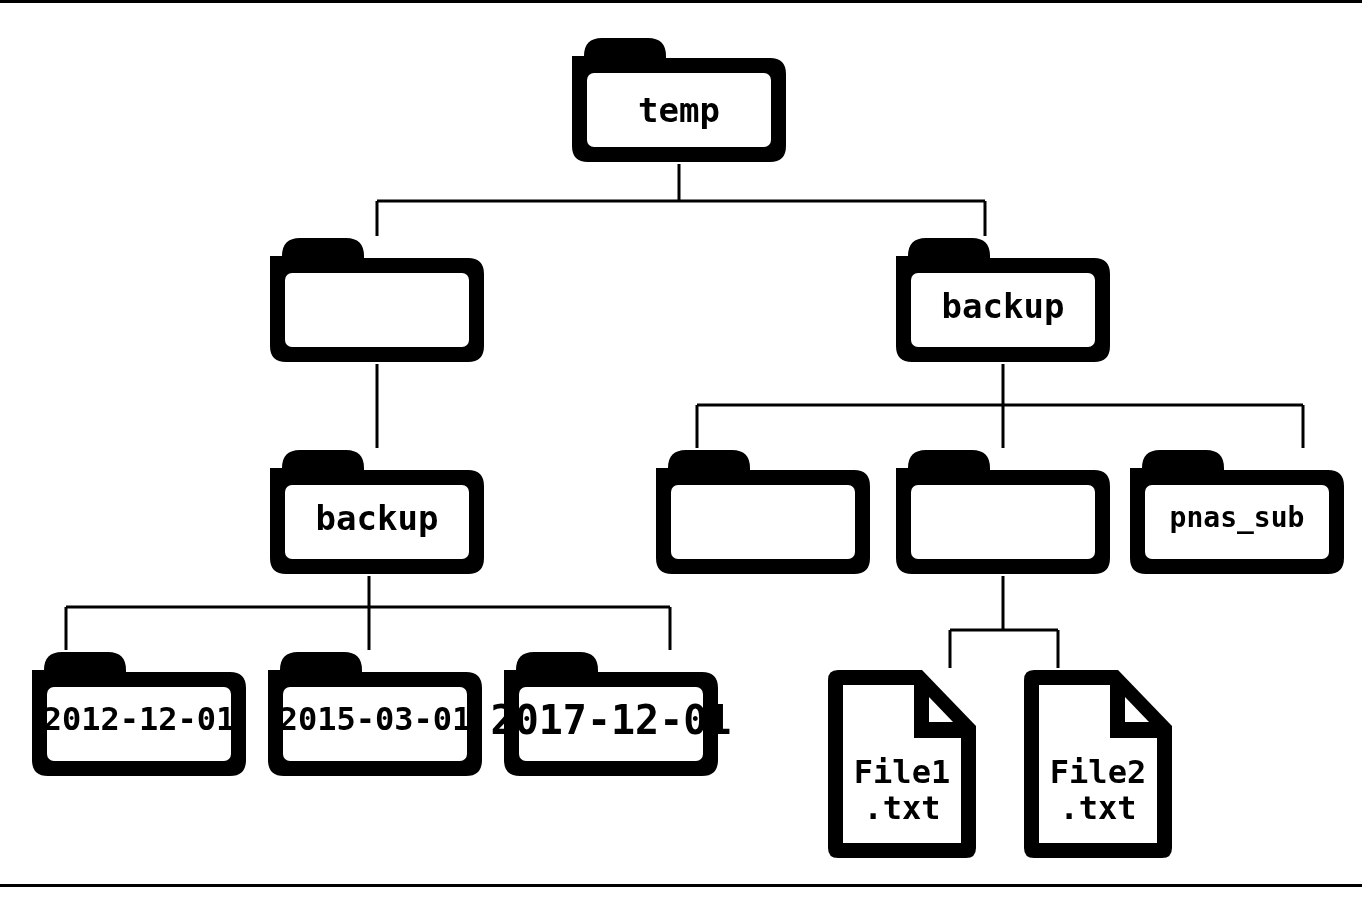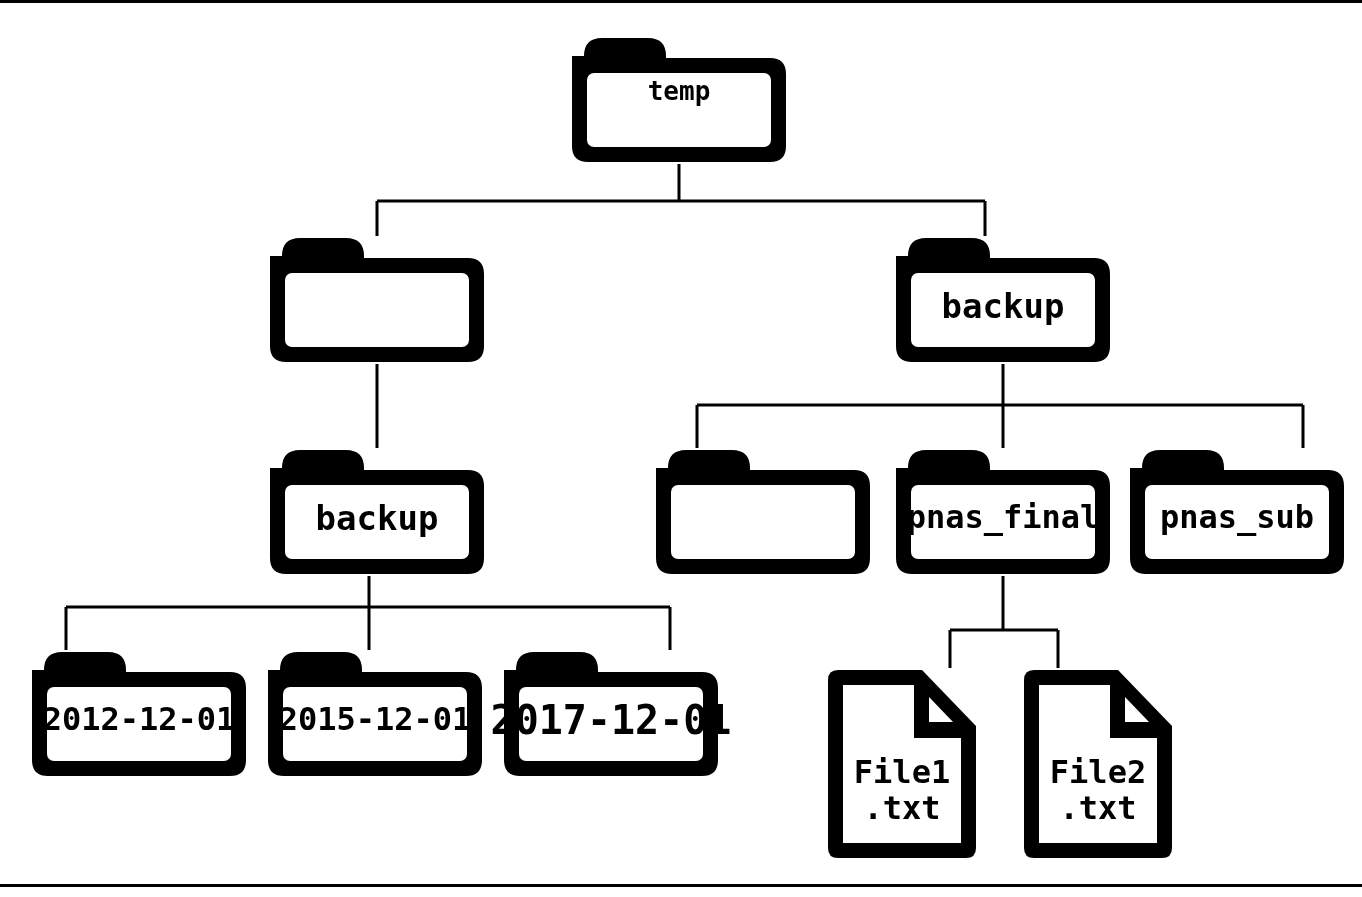--- a/index.html
+++ b/index.html
@@ -87,21 +87,21 @@
       <path d="M 369 576 L 369 633 M 66 607 L 670 607 M 66 607 L 66 650 M 369 607 L 369 650 M 670 607 L 670 650" stroke="#000000" stroke-width="3" fill="none" stroke-linecap="butt"></path>
       <path d="M 1003 576 L 1003 630 M 950 630 L 1058 630 M 950 630 L 950 668 M 1058 630 L 1058 668" stroke="#000000" stroke-width="3" fill="none" stroke-linecap="butt"></path>
     </svg>
 
   <div id="nodes-layer">
       <div class="node folder" style="left: 570px; top: 36px; width: 218px; height: 128px;">
         <svg width="218" height="128" viewBox="0 0 218 128">
           <path d="M 14 20 Q 14 2 32 2 L 78 2 Q 96 2 96 20 L 96 22 L 200 22 Q 216 22 216 38 L 216 110 Q 216 126 200 126 L 18 126 Q 2 126 2 110 L 2 20 Z" fill="#000000"></path>
           <rect x="17" y="37" width="184" height="74" rx="7" fill="#ffffff"></rect>
         </svg>
-        <div class="node-label" style="font-size: 26px; top: 15px; height: 82px;">temp</div>
+        <div class="node-label" style="font-size: 34px; top: 33px; height: 82px;">temp</div>
       </div>
       <div class="node folder" style="left: 268px; top: 236px; width: 218px; height: 128px;">
         <svg width="218" height="128" viewBox="0 0 218 128">
           <path d="M 14 20 Q 14 2 32 2 L 78 2 Q 96 2 96 20 L 96 22 L 200 22 Q 216 22 216 38 L 216 110 Q 216 126 200 126 L 18 126 Q 2 126 2 110 L 2 20 Z" fill="#000000"></path>
           <rect x="17" y="37" width="184" height="74" rx="7" fill="#ffffff"></rect>
         </svg>
       </div>
       <div class="node folder" style="left: 894px; top: 236px; width: 218px; height: 128px;">
         <svg width="218" height="128" viewBox="0 0 218 128">
           <path d="M 14 20 Q 14 2 32 2 L 78 2 Q 96 2 96 20 L 96 22 L 200 22 Q 216 22 216 38 L 216 110 Q 216 126 200 126 L 18 126 Q 2 126 2 110 L 2 20 Z" fill="#000000"></path>
@@ -120,42 +120,41 @@
         <svg width="218" height="128" viewBox="0 0 218 128">
           <path d="M 14 20 Q 14 2 32 2 L 78 2 Q 96 2 96 20 L 96 22 L 200 22 Q 216 22 216 38 L 216 110 Q 216 126 200 126 L 18 126 Q 2 126 2 110 L 2 20 Z" fill="#000000"></path>
           <rect x="17" y="37" width="184" height="74" rx="7" fill="#ffffff"></rect>
         </svg>
       </div>
       <div class="node folder" style="left: 894px; top: 448px; width: 218px; height: 128px;">
         <svg width="218" height="128" viewBox="0 0 218 128">
           <path d="M 14 20 Q 14 2 32 2 L 78 2 Q 96 2 96 20 L 96 22 L 200 22 Q 216 22 216 38 L 216 110 Q 216 126 200 126 L 18 126 Q 2 126 2 110 L 2 20 Z" fill="#000000"></path>
           <rect x="17" y="37" width="184" height="74" rx="7" fill="#ffffff"></rect>
         </svg>
-        <div class="node-label" style="font-size: 32px; top: 29px; height: 82px;">pnas_final</div>
       </div>
       <div class="node folder" style="left: 1128px; top: 448px; width: 218px; height: 128px;">
         <svg width="218" height="128" viewBox="0 0 218 128">
           <path d="M 14 20 Q 14 2 32 2 L 78 2 Q 96 2 96 20 L 96 22 L 200 22 Q 216 22 216 38 L 216 110 Q 216 126 200 126 L 18 126 Q 2 126 2 110 L 2 20 Z" fill="#000000"></path>
           <rect x="17" y="37" width="184" height="74" rx="7" fill="#ffffff"></rect>
         </svg>
-        <div class="node-label" style="font-size: 32px; top: 29px; height: 82px;">pnas_sub</div>
+        <div class="node-label" style="font-size: 28px; top: 29px; height: 82px;">pnas_sub</div>
       </div>
       <div class="node folder" style="left: 30px; top: 650px; width: 218px; height: 128px;">
         <svg width="218" height="128" viewBox="0 0 218 128">
           <path d="M 14 20 Q 14 2 32 2 L 78 2 Q 96 2 96 20 L 96 22 L 200 22 Q 216 22 216 38 L 216 110 Q 216 126 200 126 L 18 126 Q 2 126 2 110 L 2 20 Z" fill="#000000"></path>
           <rect x="17" y="37" width="184" height="74" rx="7" fill="#ffffff"></rect>
         </svg>
         <div class="node-label" style="font-size: 32px; top: 29px; height: 82px;">2012-12-01</div>
       </div>
       <div class="node folder" style="left: 266px; top: 650px; width: 218px; height: 128px;">
         <svg width="218" height="128" viewBox="0 0 218 128">
           <path d="M 14 20 Q 14 2 32 2 L 78 2 Q 96 2 96 20 L 96 22 L 200 22 Q 216 22 216 38 L 216 110 Q 216 126 200 126 L 18 126 Q 2 126 2 110 L 2 20 Z" fill="#000000"></path>
           <rect x="17" y="37" width="184" height="74" rx="7" fill="#ffffff"></rect>
         </svg>
-        <div class="node-label" style="font-size: 32px; top: 29px; height: 82px;">2015-12-01</div>
+        <div class="node-label" style="font-size: 32px; top: 29px; height: 82px;">2015-03-01</div>
       </div>
       <div class="node folder" style="left: 502px; top: 650px; width: 218px; height: 128px;">
         <svg width="218" height="128" viewBox="0 0 218 128">
           <path d="M 14 20 Q 14 2 32 2 L 78 2 Q 96 2 96 20 L 96 22 L 200 22 Q 216 22 216 38 L 216 110 Q 216 126 200 126 L 18 126 Q 2 126 2 110 L 2 20 Z" fill="#000000"></path>
           <rect x="17" y="37" width="184" height="74" rx="7" fill="#ffffff"></rect>
         </svg>
         <div class="node-label" style="font-size: 40px; top: 29px; height: 82px;">2017-12-01</div>
       </div>
       <div class="node file" style="left: 826px; top: 668px; width: 152px; height: 192px;">
         <svg width="152" height="192" viewBox="0 0 152 192">

